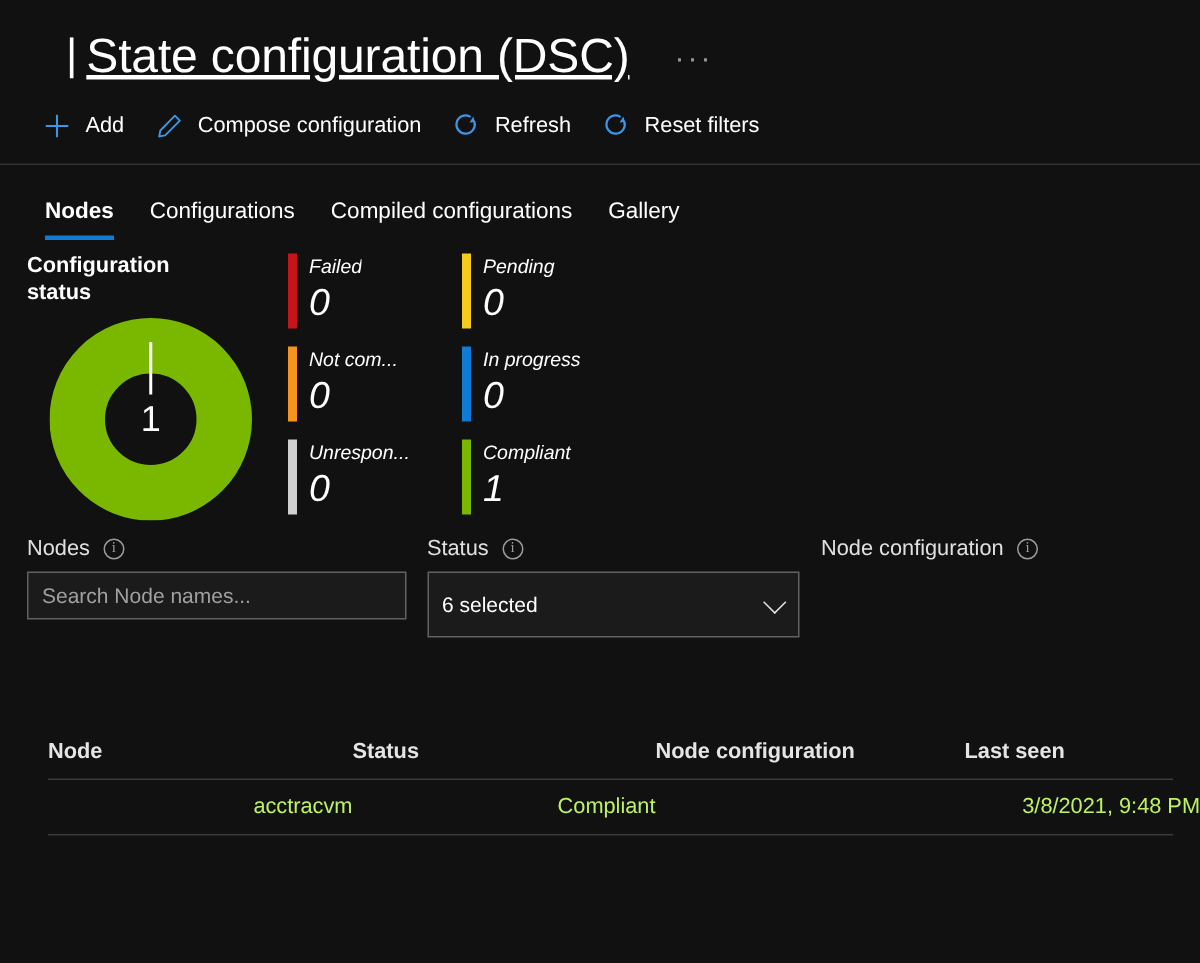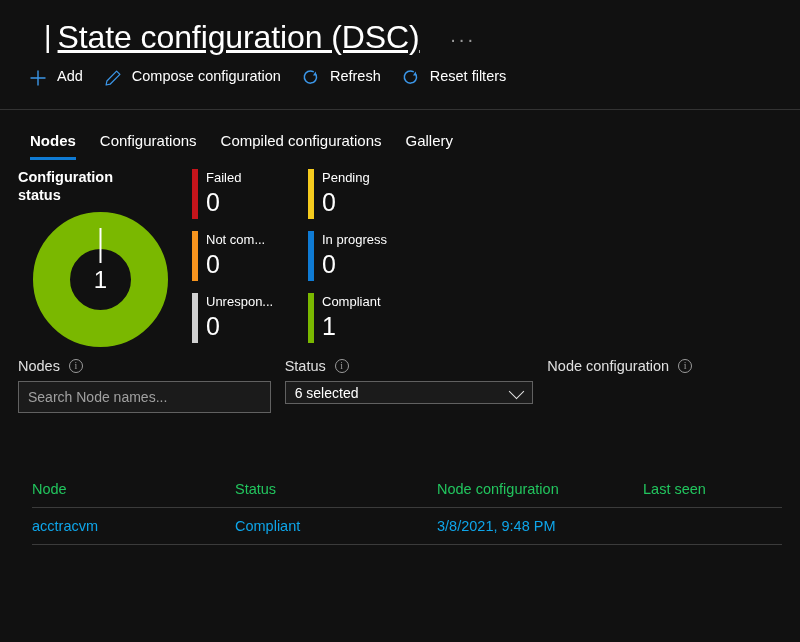--- a/index.html
+++ b/index.html
@@ -52,20 +52,21 @@
   
   .toolbar {
     display: flex;
     align-items: center;
     height: 44px;
     padding-left: 18px;
     gap: 0px;
   }
   .tb-item {
     display: flex;
+    align-items: center;
     height: 32px;
     padding: 0 10px;
     cursor: pointer;
     white-space: nowrap;
   }
   .tb-icon {
     display: inline-flex;
     align-items: center;
     justify-content: center;
     width: 20px;
@@ -160,21 +161,21 @@
     display: flex;
     align-items: stretch;
     cursor: pointer;
   }
   .legend-bar {
     width: 6px;
     flex: 0 0 6px;
     margin-right: 8px;
     height: 50px;
   }
-  .legend-text { display: flex; flex-direction: column; }
+  .legend-text { display: flex; flex-direction: column; font-style: italic; }
   .legend-label {
     font-size: 13px;
     color: #ffffff;
     line-height: 17px;
     white-space: nowrap;
     overflow: hidden;
   }
   .legend-value {
     font-size: 25px;
     line-height: 32px;
@@ -228,21 +229,21 @@
     font-size: 14px;
     font-family: "Liberation Sans", sans-serif;
     padding: 0 9px;
     width: 100%;
     outline: none;
   }
   .text-input::placeholder { color: #a0a0a0; }
 
   .select-box {
     position: relative;
-    height: 23px;
+    height: 44px;
     background: #1b1b1b;
     border: 1px solid #616161;
     display: flex;
     align-items: center;
     padding: 0 9px;
     cursor: pointer;
     width: 100%;
   }
   .select-value { font-size: 14px; color: #ffffff; }
   .chev {
@@ -258,22 +259,22 @@
 
   
   .table { margin-top: 58px; }
   .t-row {
     display: flex;
     align-items: center;
     padding-left: 32px;
     height: 36px;
     font-size: 14.5px;
   }
-  .t-head { font-weight: 400; color: #22c55e; }
-  .t-body { color: #0ea5e9; }
+  .t-head { font-weight: 700; color: #e5e5e5; }
+  .t-body { color: #bef264; text-align: right; }
   .t-sep { height: 1px; background: #3b3b3b; margin: 0 18px 0 32px; }
   .c-node { width: 203px; flex: 0 0 203px; }
   .c-status { width: 202px; flex: 0 0 202px; }
   .c-cfg { width: 206px; flex: 0 0 206px; overflow: hidden; white-space: nowrap; }
   .c-seen { flex: 1 1 auto; white-space: nowrap; }
 </style>
 </head>
 <body>
 
 <div class="title-bar">

